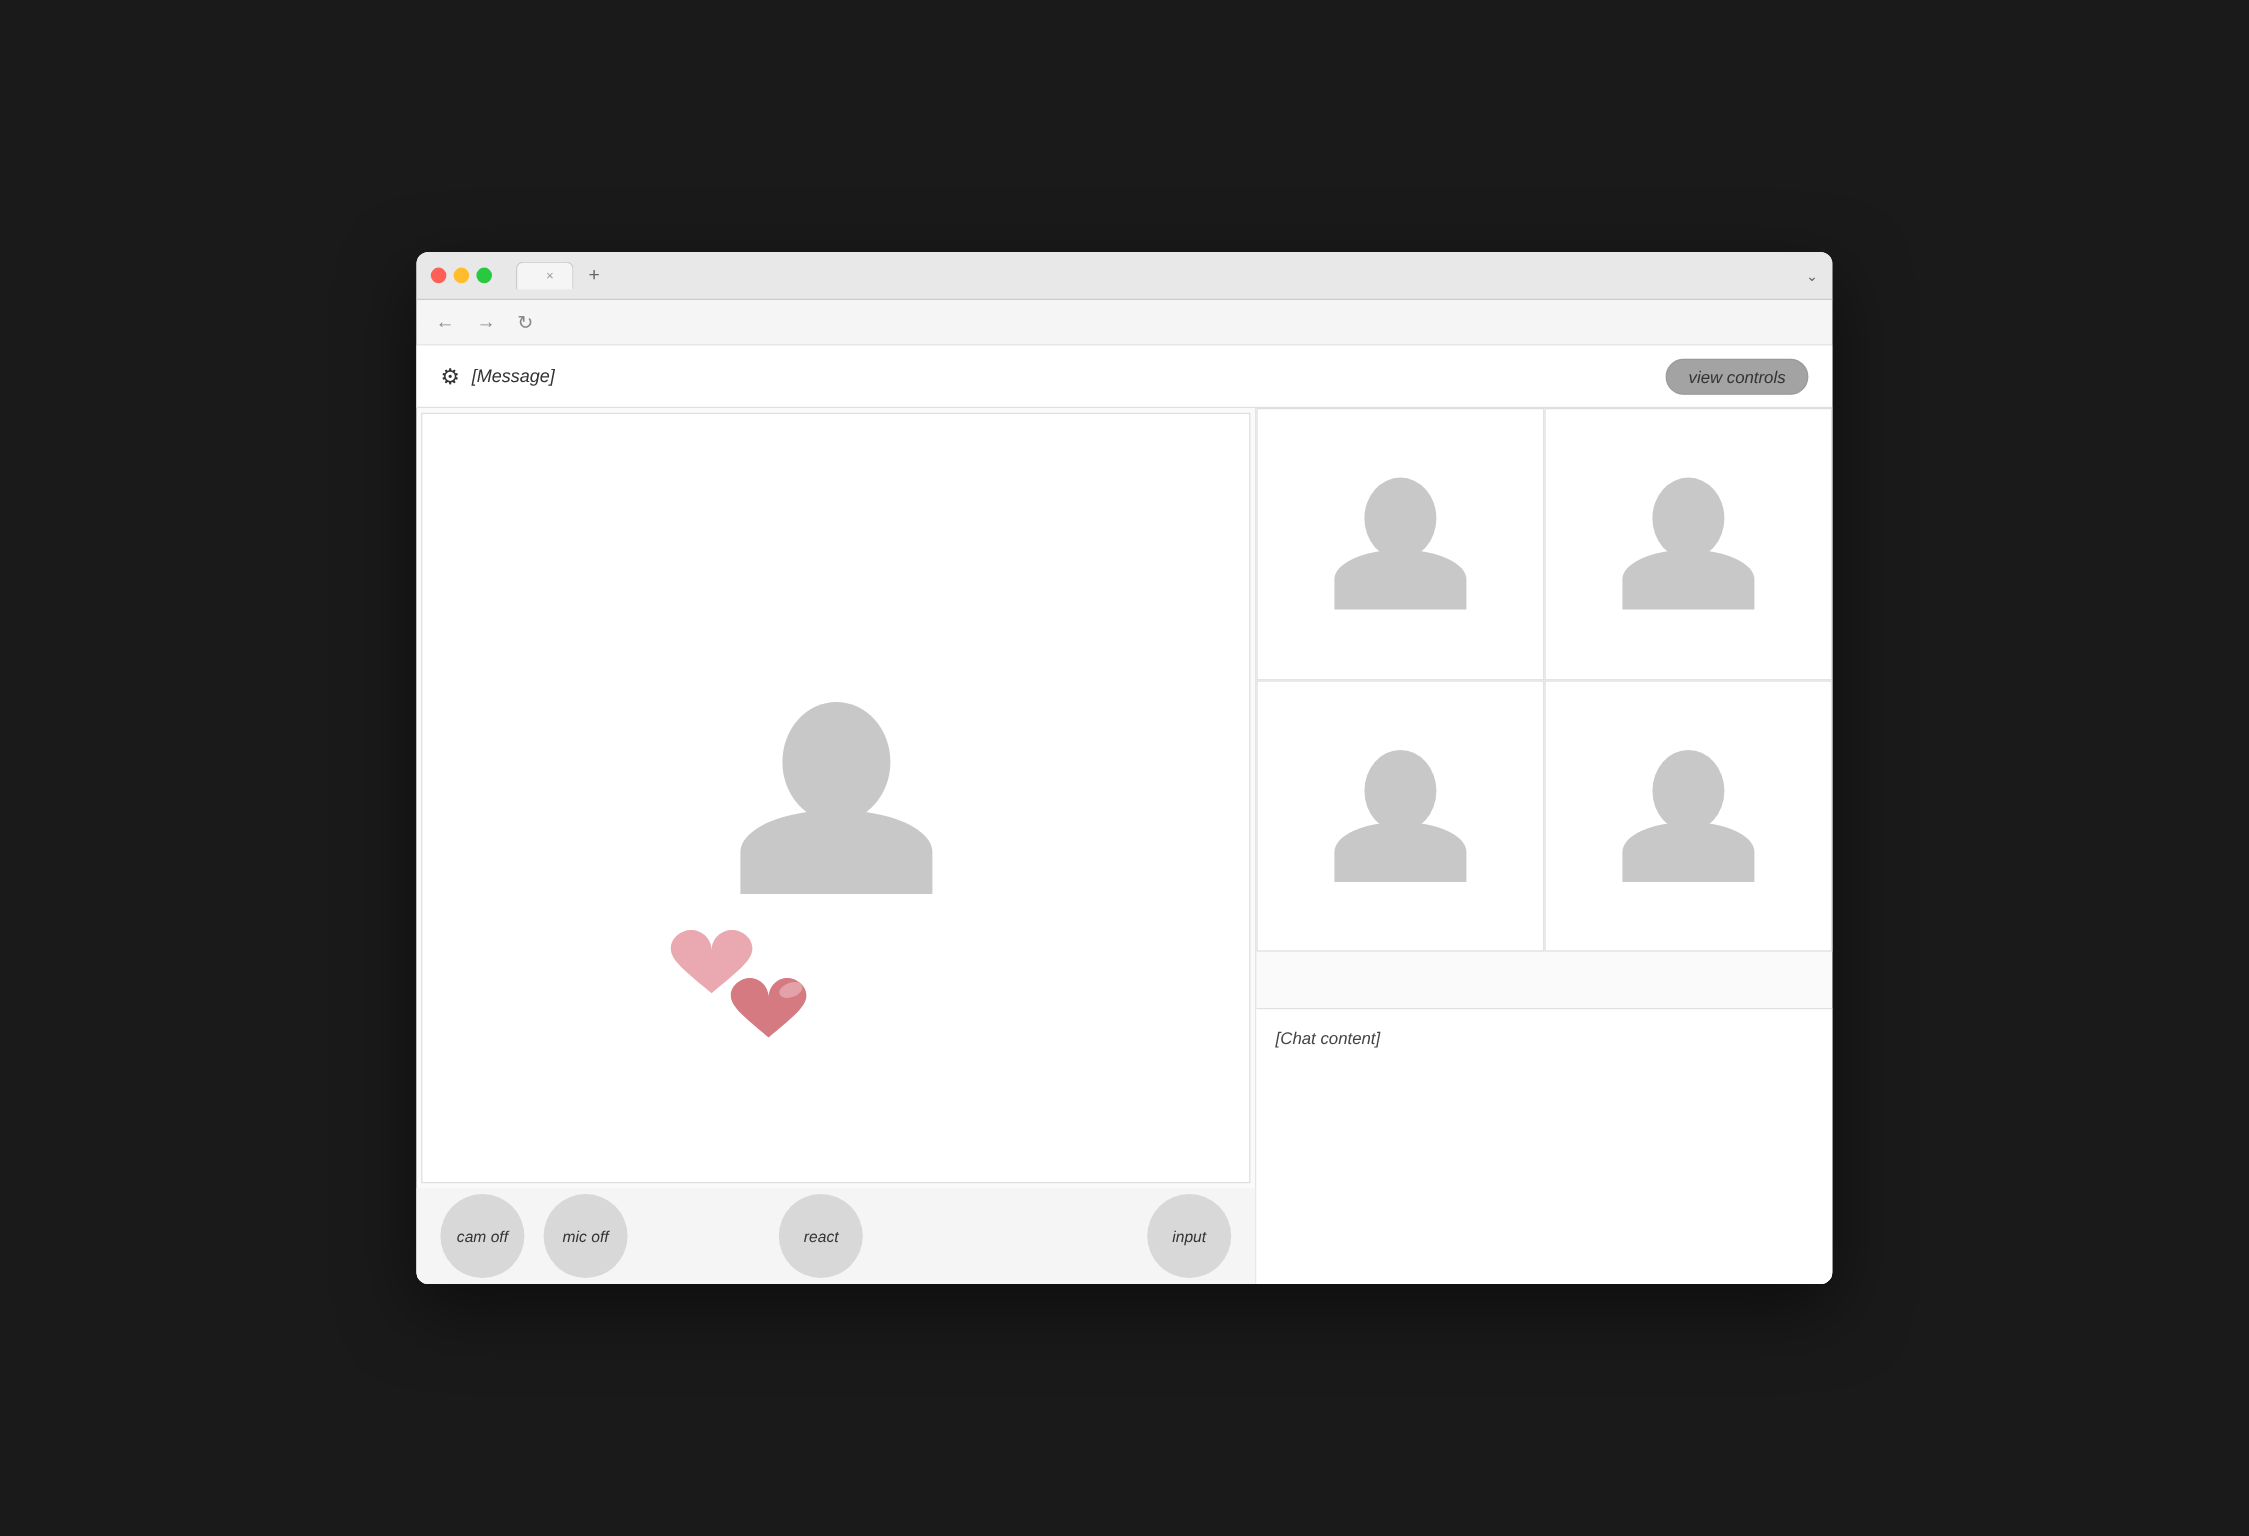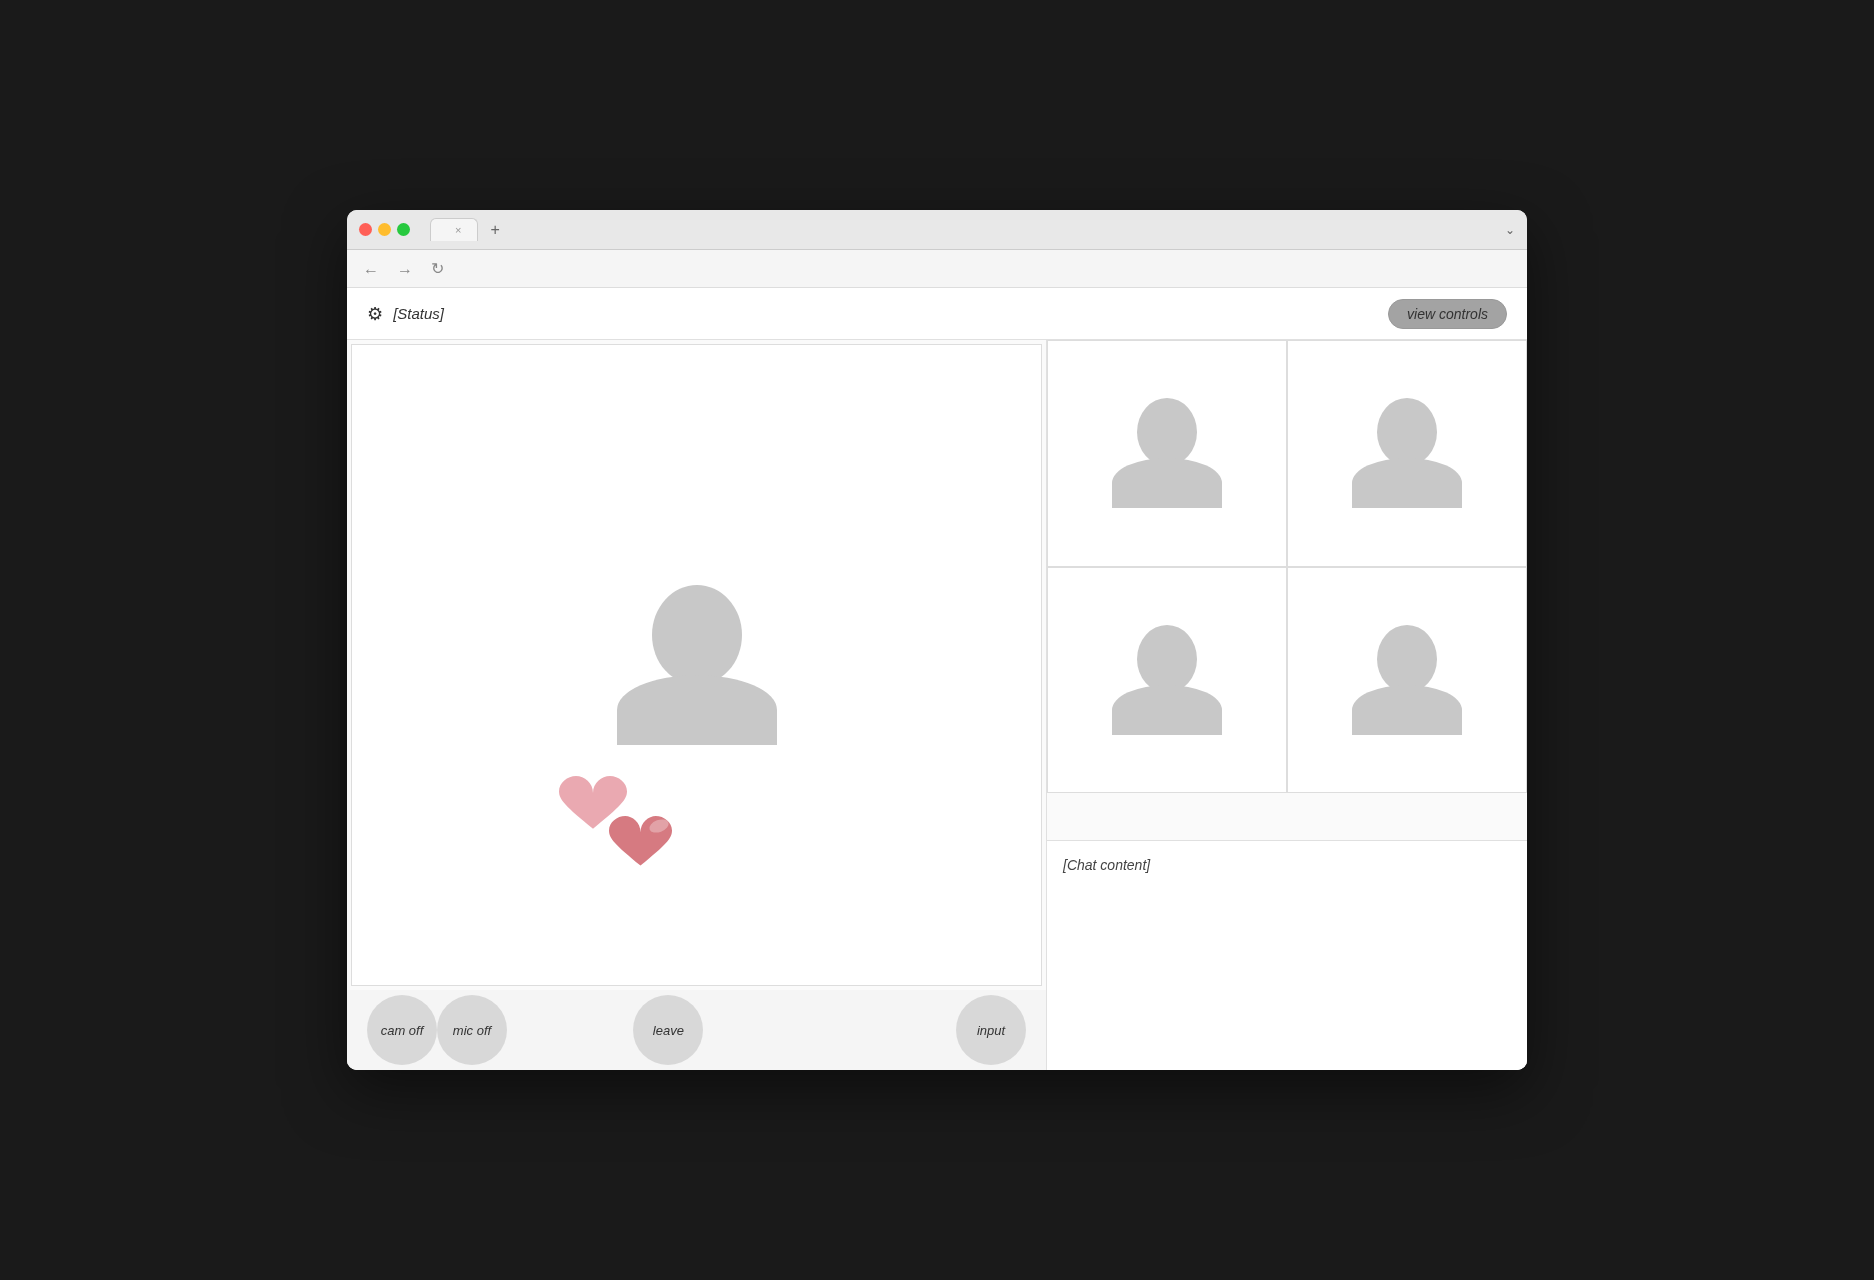--- a/index.html
+++ b/index.html
@@ -235,20 +235,21 @@
       left: 30%;
       pointer-events: none;
     }
 
     
     .controls-bar {
       height: 80px;
       display: flex;
       align-items: center;
       padding: 0 20px;
+      gap: 16px;
       background: #f5f5f5;
     }
 
     .control-btn {
       width: 70px;
       height: 70px;
       border-radius: 50%;
       background: #d8d8d8;
       border: none;
       cursor: pointer;
@@ -368,21 +369,21 @@
     <button class="nav-btn">←</button>
     <button class="nav-btn">→</button>
     <button class="nav-btn">↻</button>
   </div>
 
   <div class="app-content">
 
     <div class="app-header">
       <div class="header-left">
         <span class="gear-icon">⚙</span>
-        <span class="status-text">[Status]</span>
+        <span class="status-text">[Message]</span>
       </div>
       <div class="header-right">
         <button class="view-controls-btn">view controls</button>
       </div>
     </div>
 
     <div class="main-layout">
 
       <div class="left-panel">
 
@@ -400,21 +401,21 @@
               <path d="M35,18 C35,7 26,0 18,0 C9,0 0,7 0,16 C0,25 7,32 35,55 C63,32 70,25 70,16 C70,7 61,0 52,0 C44,0 35,7 35,18 Z" fill="#d4737a" transform="translate(50, 45) scale(0.9)" opacity="0.95"></path>
 
               <ellipse cx="100" cy="55" rx="10" ry="6" fill="rgba(255,255,255,0.3)" transform="rotate(-20, 100, 55)"></ellipse>
             </svg>
           </div>
         </div>
 
         <div class="controls-bar">
           <button class="control-btn">cam off</button>
           <button class="control-btn">mic off</button>
-          <button class="control-btn control-btn-react">leave</button>
+          <button class="control-btn control-btn-react">react</button>
           <button class="control-btn control-btn-leave">input</button>
         </div>
 
       </div>
 
       <div class="right-panel">
 
         <div class="video-grid">
 
           <div class="video-cell">

